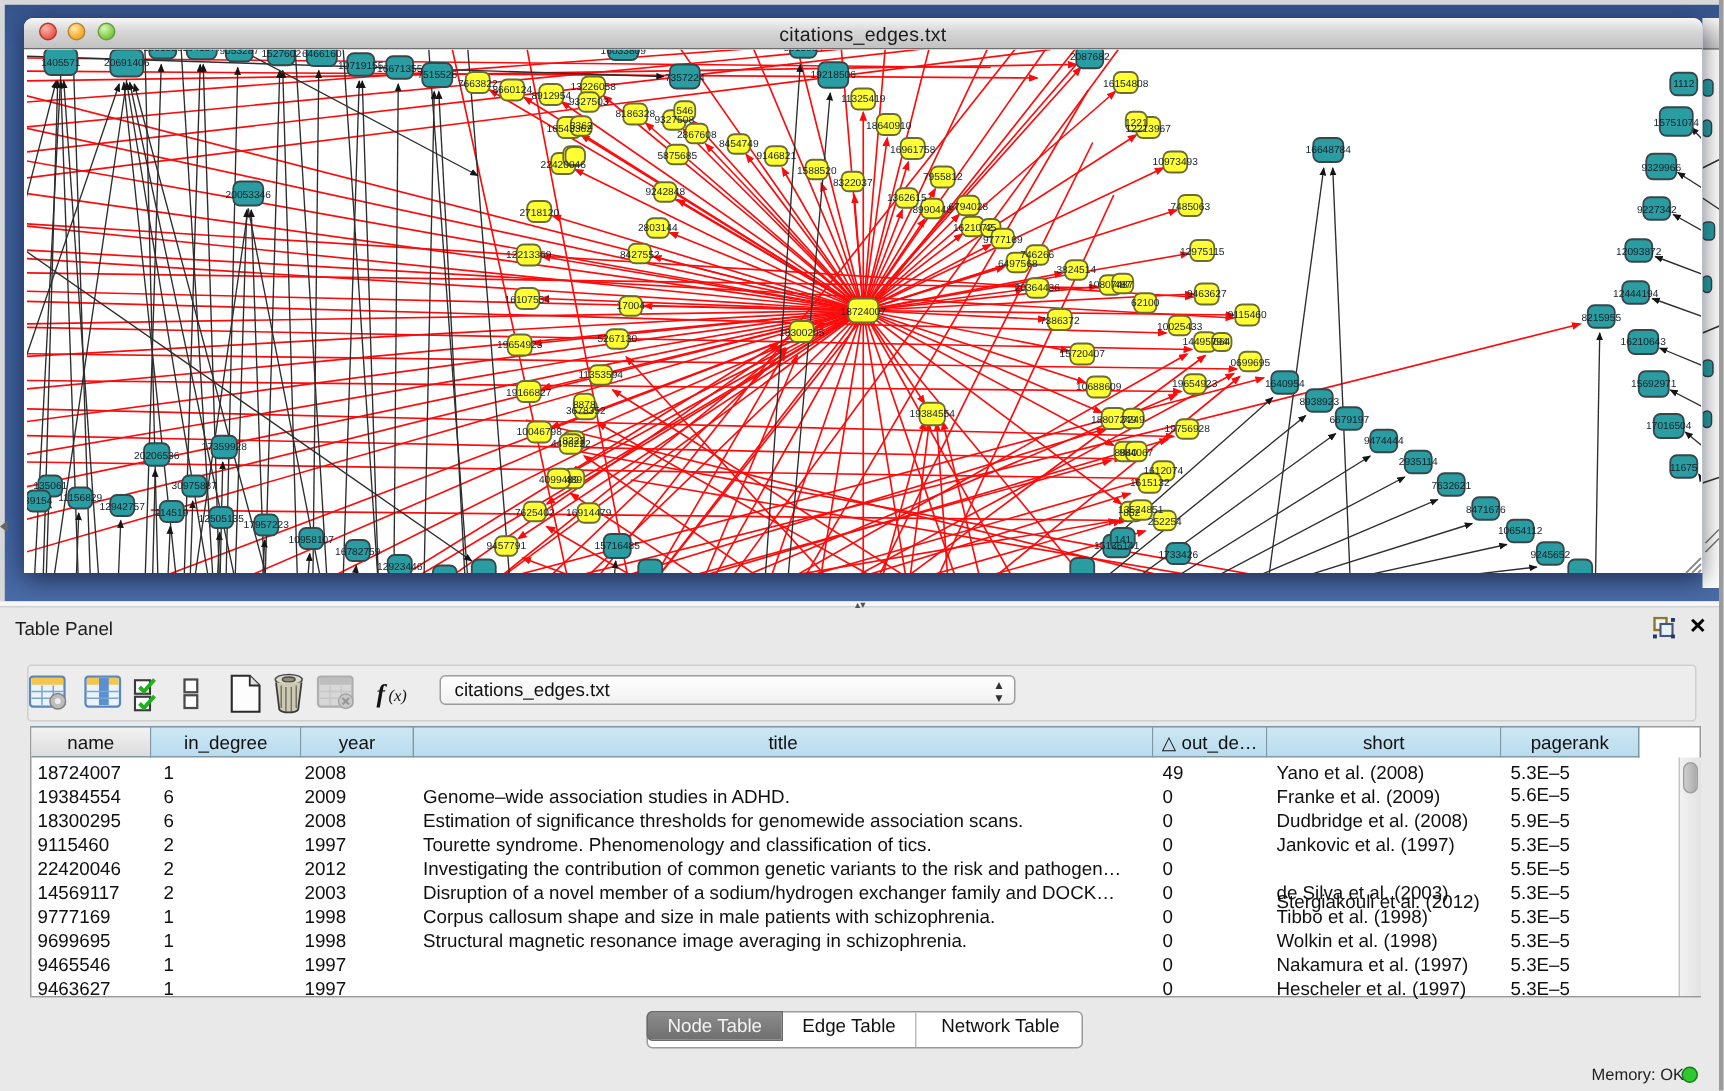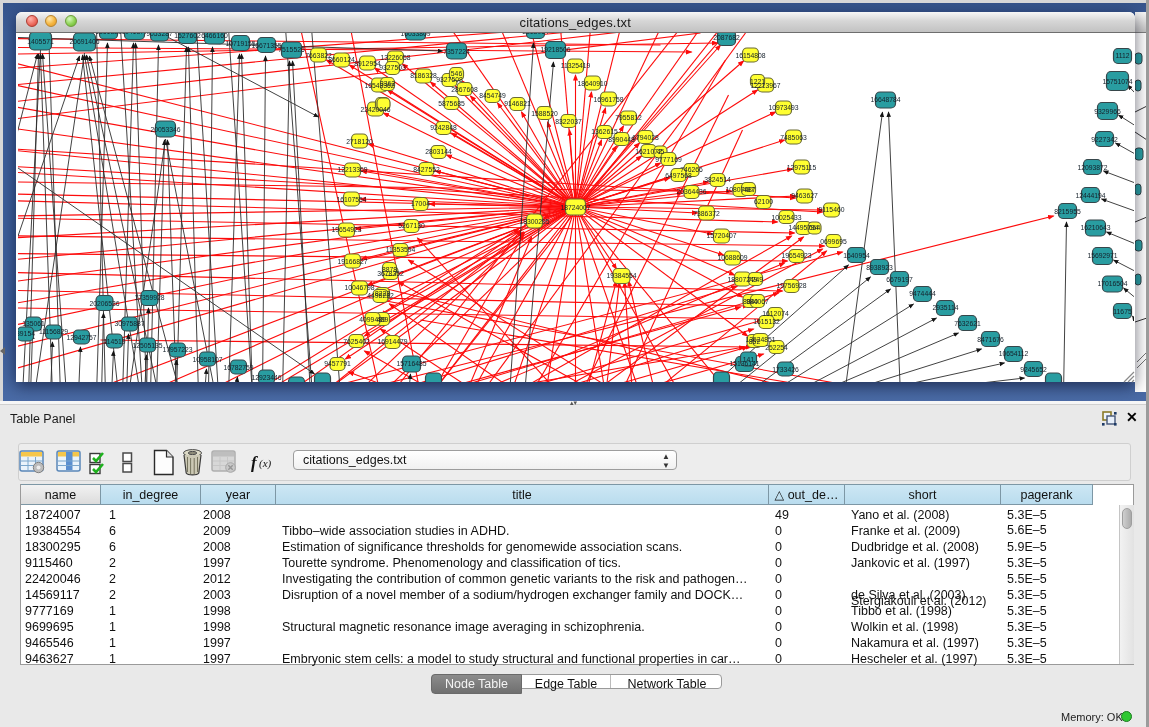--- a/index.html
+++ b/index.html
@@ -16,21 +16,21 @@
 #tphead { left:0; top:401px; width:1149px; height:4px; background:#f6f6f6; border-bottom:1px solid #d0d0d0; }
 #tptitle { left:10px; top:412px; font-size:12.5px; color:#1b1b1b; }
 #toolrow { left:18px; top:443px; width:1113px; height:38px; background:#ededed; border:1px solid #cfcfcf; border-radius:3px; }
 #combo { left:293px; top:450px; width:384px; height:20px; background:linear-gradient(#ffffff,#f1f1f1); border:1px solid #9d9d9d; border-radius:4px; font-size:12.5px; color:#111; line-height:18px; padding-left:9px; }
 #combo .arr { position:absolute; right:6px; top:1px; font-size:8px; color:#333; line-height:9px; }
 #tablewrap { left:20px; top:484px; width:1114px; height:181px; background:#fff; border:1px solid #9a9a9a; }
 .th { position:absolute; top:484px; height:21px; border-right:1px solid #7d97a5; border-top:1px solid #7d97a5; border-bottom:1px solid #7d97a5; font-size:12.5px; color:#111; text-align:center; line-height:20px; }
 .td { position:absolute; height:16px; font-size:12.5px; color:#101010; line-height:16px; white-space:nowrap; overflow:hidden; }
 #vscroll { left:1119px; top:505px; width:15px; height:159px; background:linear-gradient(90deg,#f2f2f2,#e2e2e2); border-left:1px solid #c5c5c5; }
 #vthumb { position:absolute; left:2px; top:3px; width:10px; height:21px; background:linear-gradient(90deg,#cfcfcf,#ababab); border-radius:5px; border:1px solid #9e9e9e; }
-#tabs { left:431px; top:674px; width:291px; height:15px; background:#fff; border:1px solid #9a9a9a; border-radius:4px; font-size:12.5px; line-height:18px; text-align:center; color:#111; }
+#tabs { left:431px; top:674px; width:291px; height:25px; background:#fff; border:1px solid #9a9a9a; border-radius:4px; font-size:12.5px; line-height:18px; text-align:center; color:#111; }
 #tabs .seg1 { position:absolute; left:-1px; top:-1px; width:91px; height:19.5px; background:linear-gradient(#8c8c8c,#6f6f6f); border-radius:4px 0 0 4px; color:#f4f4f4; border:1px solid #6a6a6a; }
 #tabs .seg2 { position:absolute; left:90px; top:0; width:89px; height:100%; border-right:1px solid #bbb; }
 #tabs .seg3 { position:absolute; left:179px; top:0; width:112px; height:100%; }
 #memok { left:1061px; top:711px; font-size:11px; color:#222; }
 #gdot { left:1121px; top:711px; width:11px; height:11px; border-radius:50%; background:#2fc832; border:1.5px solid #1b7a1e; }
 #rgrip { position:absolute; left:1105px; top:357px; }
 #redge { left:1146px; top:0px; width:3px; height:727px; background:#9b9b9b; }
 #topedge { left:0; top:0; width:1149px; height:3px; background:#d7d7d7; }
 #leftedge { left:0; top:3px; width:3px; height:398px; background:#d7d7d7; }
 #collapse { left:570px; top:399px; font-size:7px; color:#555; z-index:5; }
@@ -667,21 +667,21 @@
 <div class="th" style="left:1001px;width:92px;background:linear-gradient(#cde7f4,#b9dcee);">pagerank</div>
 <div class="td" style="left:25px;top:507px;width:76px;">18724007</div>
 <div class="td" style="left:109px;top:507px;width:92px;">1</div>
 <div class="td" style="left:203px;top:507px;width:73px;">2008</div>
 <div class="td" style="left:775px;top:507px;width:70px;">49</div>
 <div class="td" style="left:851px;top:507px;width:150px;">Yano et al. (2008)</div>
 <div class="td" style="left:1007px;top:507px;width:86px;">5.3E–5</div>
 <div class="td" style="left:25px;top:523px;width:76px;">19384554</div>
 <div class="td" style="left:109px;top:523px;width:92px;">6</div>
 <div class="td" style="left:203px;top:523px;width:73px;">2009</div>
-<div class="td" style="left:282px;top:523px;width:487px;">Tibbo–wide association studies in ADHD.</div>
+<div class="td" style="left:282px;top:523px;width:487px;">Genome–wide association studies in ADHD.</div>
 <div class="td" style="left:775px;top:523px;width:70px;">0</div>
 <div class="td" style="left:851px;top:523px;width:150px;">Franke et al. (2009)</div>
 <div class="td" style="left:1007px;top:522px;width:86px;">5.6E–5</div>
 <div class="td" style="left:25px;top:539px;width:76px;">18300295</div>
 <div class="td" style="left:109px;top:539px;width:92px;">6</div>
 <div class="td" style="left:203px;top:539px;width:73px;">2008</div>
 <div class="td" style="left:282px;top:539px;width:487px;">Estimation of significance thresholds for genomewide association scans.</div>
 <div class="td" style="left:775px;top:539px;width:70px;">0</div>
 <div class="td" style="left:851px;top:539px;width:150px;">Dudbridge et al. (2008)</div>
 <div class="td" style="left:1007px;top:539px;width:86px;">5.9E–5</div>
@@ -702,40 +702,40 @@
 <div class="td" style="left:25px;top:587px;width:76px;">14569117</div>
 <div class="td" style="left:109px;top:587px;width:92px;">2</div>
 <div class="td" style="left:203px;top:587px;width:73px;">2003</div>
 <div class="td" style="left:282px;top:587px;width:487px;">Disruption of a novel member of a sodium/hydrogen exchanger family and DOCK…</div>
 <div class="td" style="left:775px;top:587px;width:70px;">0</div>
 <div class="td" style="left:851px;top:587px;width:150px;">de Silva et al. (2003)</div>
 <div class="td" style="left:1007px;top:587px;width:86px;">5.3E–5</div>
 <div class="td" style="left:25px;top:603px;width:76px;">9777169</div>
 <div class="td" style="left:109px;top:603px;width:92px;">1</div>
 <div class="td" style="left:203px;top:603px;width:73px;">1998</div>
+<div class="td" style="left:282px;top:603px;width:487px;">Corpus callosum shape and size in male patients with schizophrenia.</div>
 <div class="td" style="left:775px;top:603px;width:70px;">0</div>
 <div class="td" style="left:851px;top:603px;width:150px;">Tibbo et al. (1998)</div>
 <div class="td" style="left:1007px;top:603px;width:86px;">5.3E–5</div>
 <div class="td" style="left:25px;top:619px;width:76px;">9699695</div>
 <div class="td" style="left:109px;top:619px;width:92px;">1</div>
 <div class="td" style="left:203px;top:619px;width:73px;">1998</div>
 <div class="td" style="left:282px;top:619px;width:487px;">Structural magnetic resonance image averaging in schizophrenia.</div>
 <div class="td" style="left:775px;top:619px;width:70px;">0</div>
 <div class="td" style="left:851px;top:619px;width:150px;">Wolkin et al. (1998)</div>
 <div class="td" style="left:1007px;top:619px;width:86px;">5.3E–5</div>
 <div class="td" style="left:25px;top:635px;width:76px;">9465546</div>
 <div class="td" style="left:109px;top:635px;width:92px;">1</div>
 <div class="td" style="left:203px;top:635px;width:73px;">1997</div>
 <div class="td" style="left:775px;top:635px;width:70px;">0</div>
 <div class="td" style="left:851px;top:635px;width:150px;">Nakamura et al. (1997)</div>
 <div class="td" style="left:1007px;top:635px;width:86px;">5.3E–5</div>
 <div class="td" style="left:25px;top:651px;width:76px;">9463627</div>
 <div class="td" style="left:109px;top:651px;width:92px;">1</div>
 <div class="td" style="left:203px;top:651px;width:73px;">1997</div>
-<div class="td" style="left:282px;top:651px;width:487px;">Embryonic stem cells: a model to study structural and functional properties in car…</div>
 <div class="td" style="left:775px;top:651px;width:70px;">0</div>
 <div class="td" style="left:851px;top:651px;width:150px;">Hescheler et al. (1997)</div>
 <div class="td" style="left:1007px;top:651px;width:86px;">5.3E–5</div>
   <div id="vscroll" class="abs">
       <div id="vthumb"></div>
     </div>
   <div id="tabs" class="abs">
     <div class="seg1">Node Table</div>
     <div class="seg2">Edge Table</div>
     <div class="seg3">Network Table</div>

